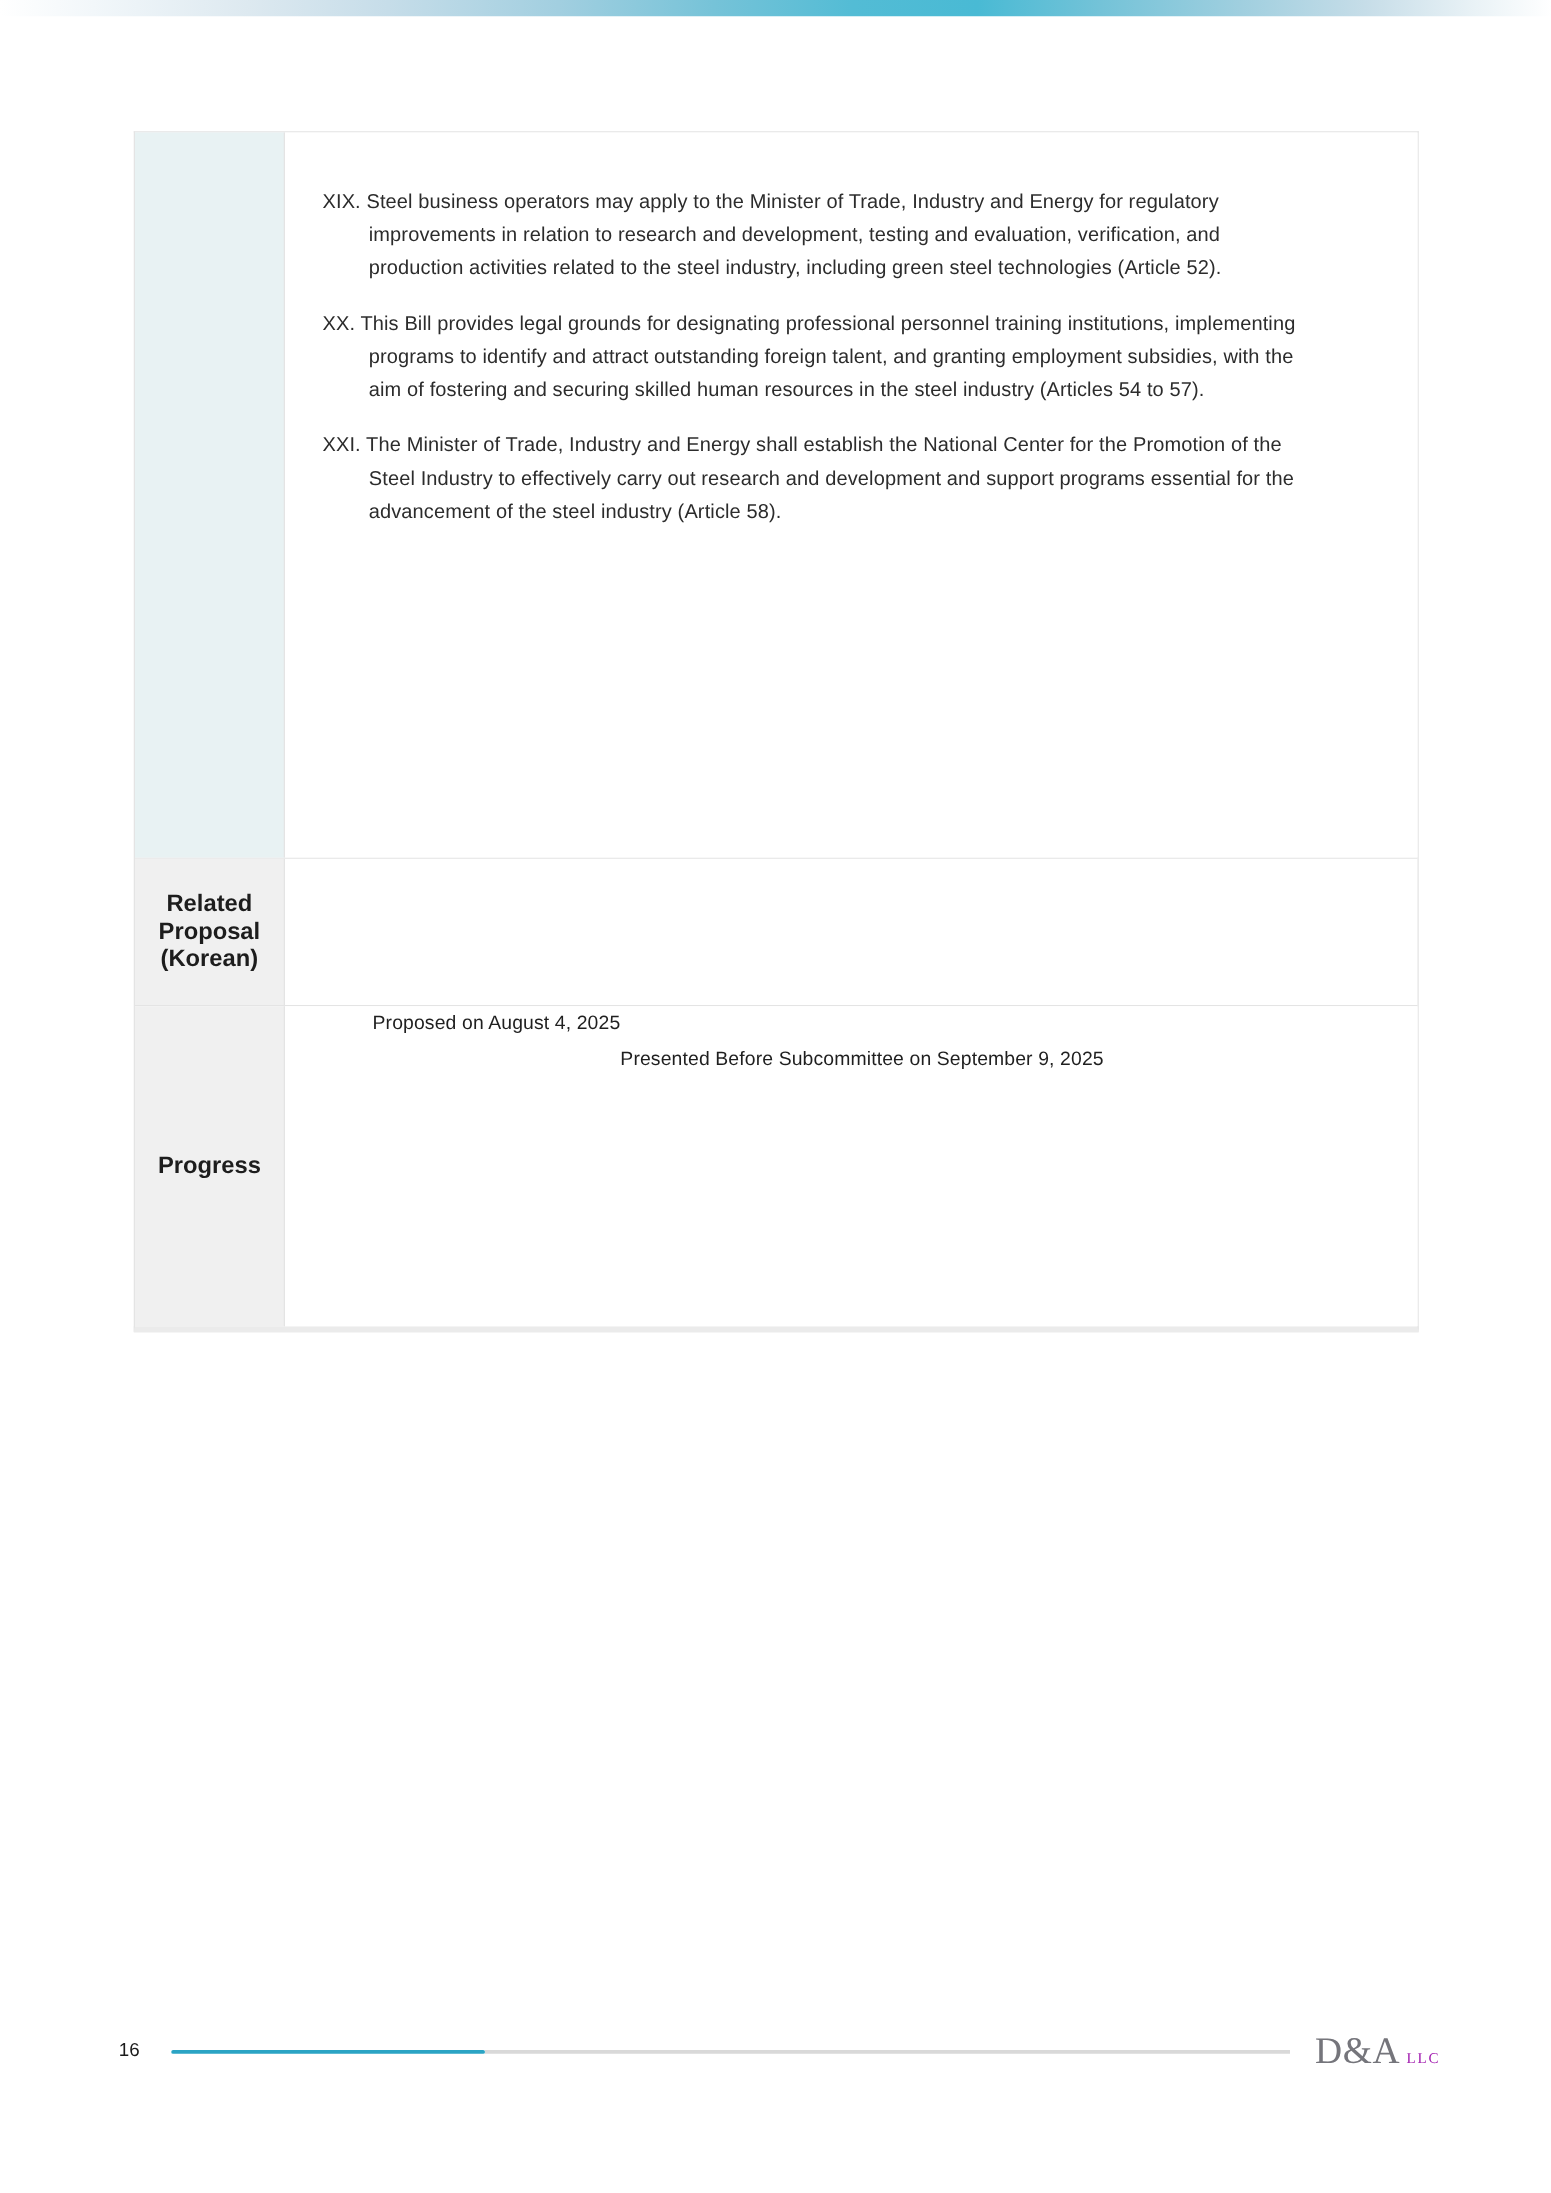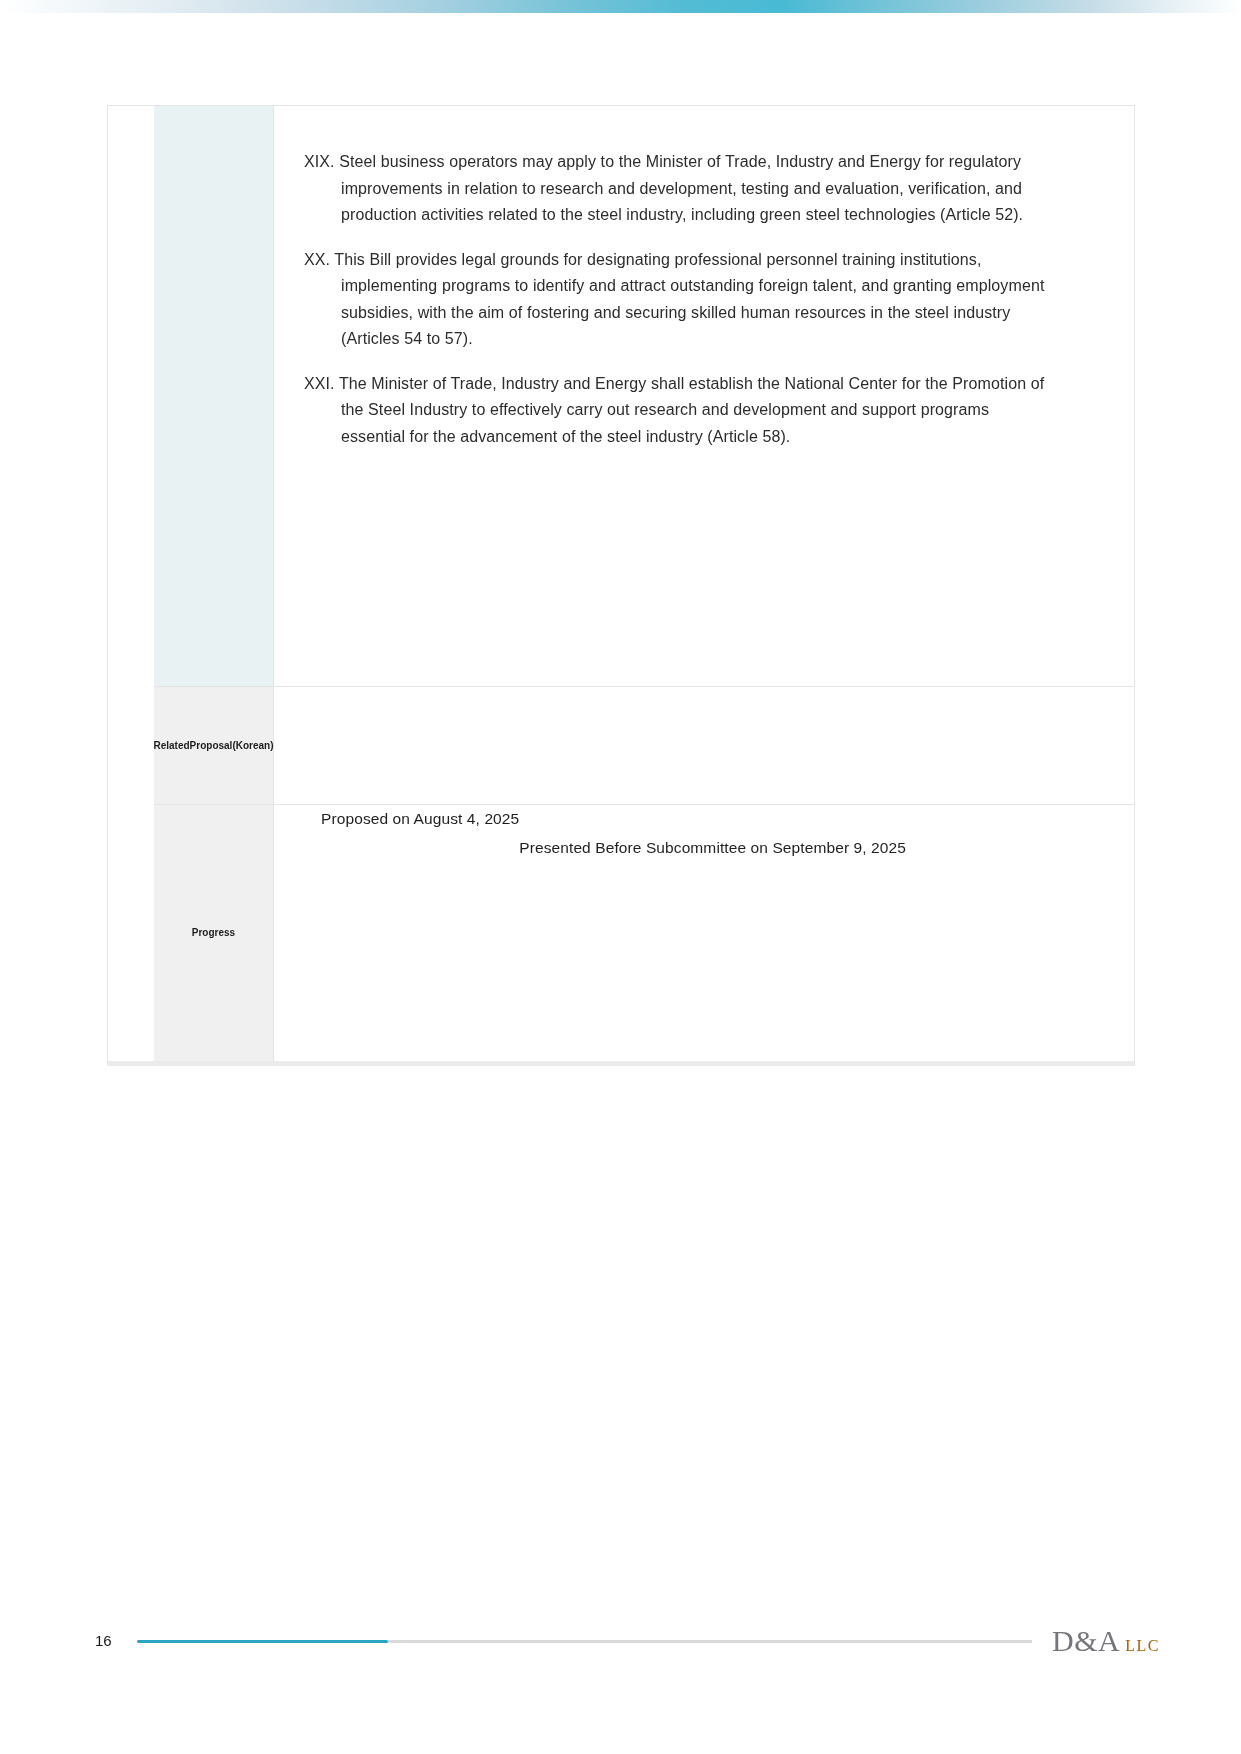--- a/index.html
+++ b/index.html
@@ -38,40 +38,39 @@
 
   
   .doc-table {
     position: absolute;
     left: 107px; top: 105px;
     width: 1028px;
     box-sizing: border-box;
     border: 1px solid #e4e4e4;
     border-bottom: 5px solid #ebebeb;
     background: #ffffff;
-    padding-left: 46px;
   }
   .trow {
     display: grid;
     grid-template-columns: 120px 1fr;
   }
   .trow + .trow { border-top: 1px solid #e4e4e4; }
   .row-summary  { height: 580px; }
   .row-related  { height: 117px; }
   .row-progress { height: 256px; }
 
   .lcell {
     border-right: 1px solid #e4e4e4;
     display: flex;
-    flex-direction: row;
+    flex-direction: column;
     align-items: center;
     justify-content: center;
     text-align: center;
     font-weight: bold;
-    font-size: 10px;
+    font-size: 19px;
     line-height: 22px;
     color: #1d1d1d;
   }
   .lcell.teal { background: #e8f2f3; }
   .lcell.gray { background: #f0f0f0; }
 
   .ccell { background: #ffffff; box-sizing: border-box; }
 
   .summary-content { padding: 43px 86px 0 30px; }
   .item {
@@ -135,24 +134,24 @@
   }
   .brand {
     position: absolute;
     left: 1052px; top: 1624px;
     font-family: "Liberation Serif", serif;
     color: #75757b;
     white-space: nowrap;
   }
   .brand-main { font-size: 30px; letter-spacing: 0.5px; }
   .brand-suffix {
-    font-size: 16px;
+    font-size: 12px;
     margin-left: 5px;
     letter-spacing: 1.5px;
-    color: #a16207;
+    color: #a21caf;
   }
 </style>
 </head>
 <body>
 
 <div class="top-bar"></div>
 
 <section class="doc-table">
 
   <div class="trow row-summary">

